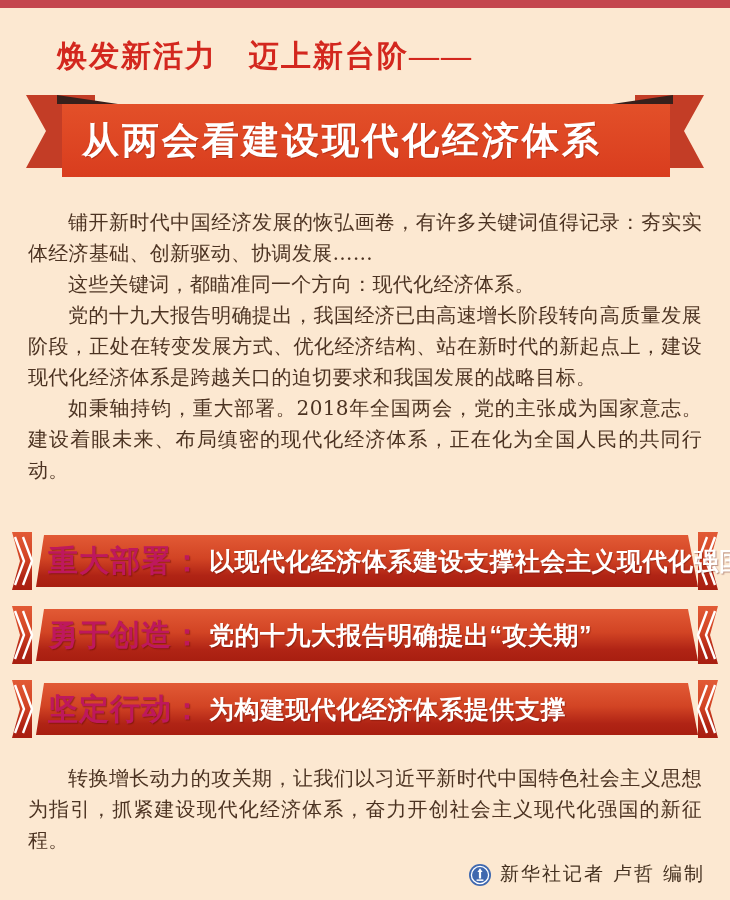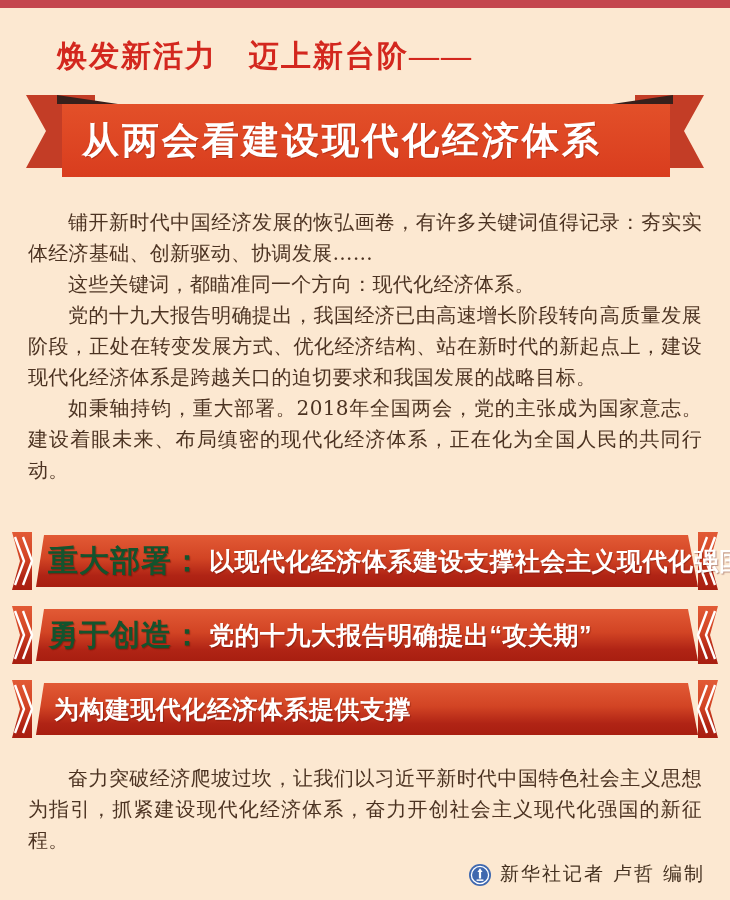--- a/index.html
+++ b/index.html
@@ -38,21 +38,21 @@
   .closing{position:absolute;left:28px;width:674px;top:763px;}
   .chevron-banner{position:absolute;left:0;width:730px;height:62px;}
   .chevron-banner svg{position:absolute;top:0;left:0;}
   .cb-text{
     position:absolute;left:48px;top:4px;height:52px;right:40px;
     display:flex;align-items:center;
     font-family:"Liberation Sans","DejaVu Sans",sans-serif;
     white-space:nowrap;
   }
   .cb-label{
-    color:#14532d;font-size:30px;font-weight:900;letter-spacing:1px;
+    color:#be185d;font-size:30px;font-weight:900;letter-spacing:1px;
     text-shadow:1px 1px 1px rgba(90,10,0,.45);
   }
   .cb-body{
     color:#ffffff;font-size:25px;font-weight:900;letter-spacing:.5px;
     margin-left:6px;
     text-shadow:1px 1px 1px rgba(90,10,0,.4);
   }
   .footer{
     position:absolute;top:861px;right:25px;height:26px;
     display:flex;align-items:flex-end;gap:8px;
@@ -140,26 +140,27 @@
     <svg width="730" height="62" viewBox="0 0 730 62">
       <polygon points="12,1 32,1 32,59 12,59 20,30" fill="url(#gradRibbon)"></polygon>
       <path class="white-line" d="M15,6 L24,30 L15,54"></path>
       <path class="white-line" d="M23,6 L32,30 L23,54"></path>
       <polygon points="698,1 718,1 710,30 718,59 698,59" fill="url(#gradRibbon)"></polygon>
       <path class="white-line" d="M715,6 L706,30 L715,54"></path>
       <path class="white-line" d="M707,6 L698,30 L707,54"></path>
       <polygon points="44,4 688,4 698,56 36,56" fill="url(#gradRibbon)"></polygon>
     </svg>
     <div class="cb-text">
+      <span class="cb-label">坚定行动：</span>
       <span class="cb-body">为构建现代化经济体系提供支撑</span>
     </div>
   </div>
 
   <div class="closing">
-    <p>奋力突破经济爬坡过坎，让我们以习近平新时代中国特色社会主义思想为指引，抓紧建设现代化经济体系，奋力开创社会主义现代化强国的新征程。</p>
+    <p>转换增长动力的攻关期，让我们以习近平新时代中国特色社会主义思想为指引，抓紧建设现代化经济体系，奋力开创社会主义现代化强国的新征程。</p>
   </div>
 
   <div class="footer">
     <svg width="24" height="24" viewBox="0 0 24 24">
       <circle cx="12" cy="12" r="11" fill="#3f68af"></circle>
       <circle cx="12" cy="12" r="8.6" fill="none" stroke="#ffffff" stroke-width="1.3"></circle>
       <path d="M12,5.2 L14.6,9 L13.1,9 L13.1,15.6 L10.9,15.6 L10.9,9 L9.4,9 Z" fill="#ffffff"></path>
       <rect x="8.6" y="16.4" width="6.8" height="1.5" fill="#ffffff"></rect>
     </svg>
     <span class="credit">新华社记者 卢哲 编制</span>

